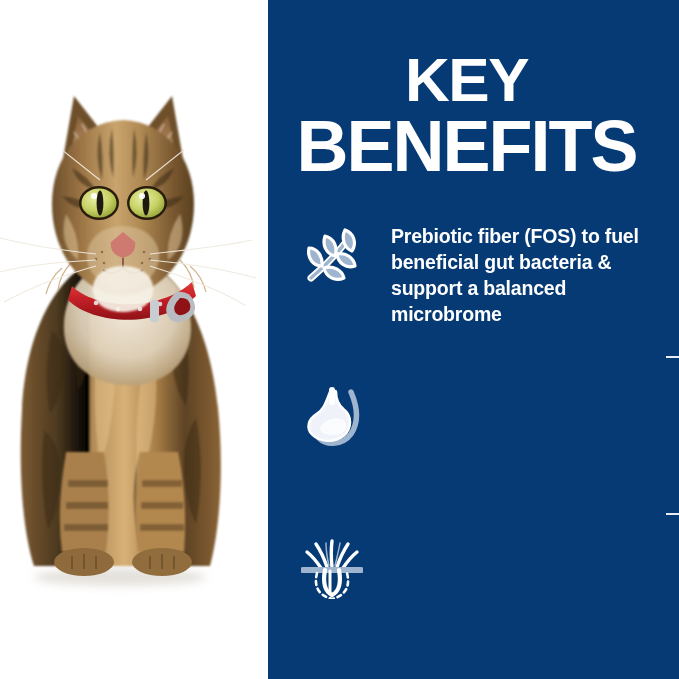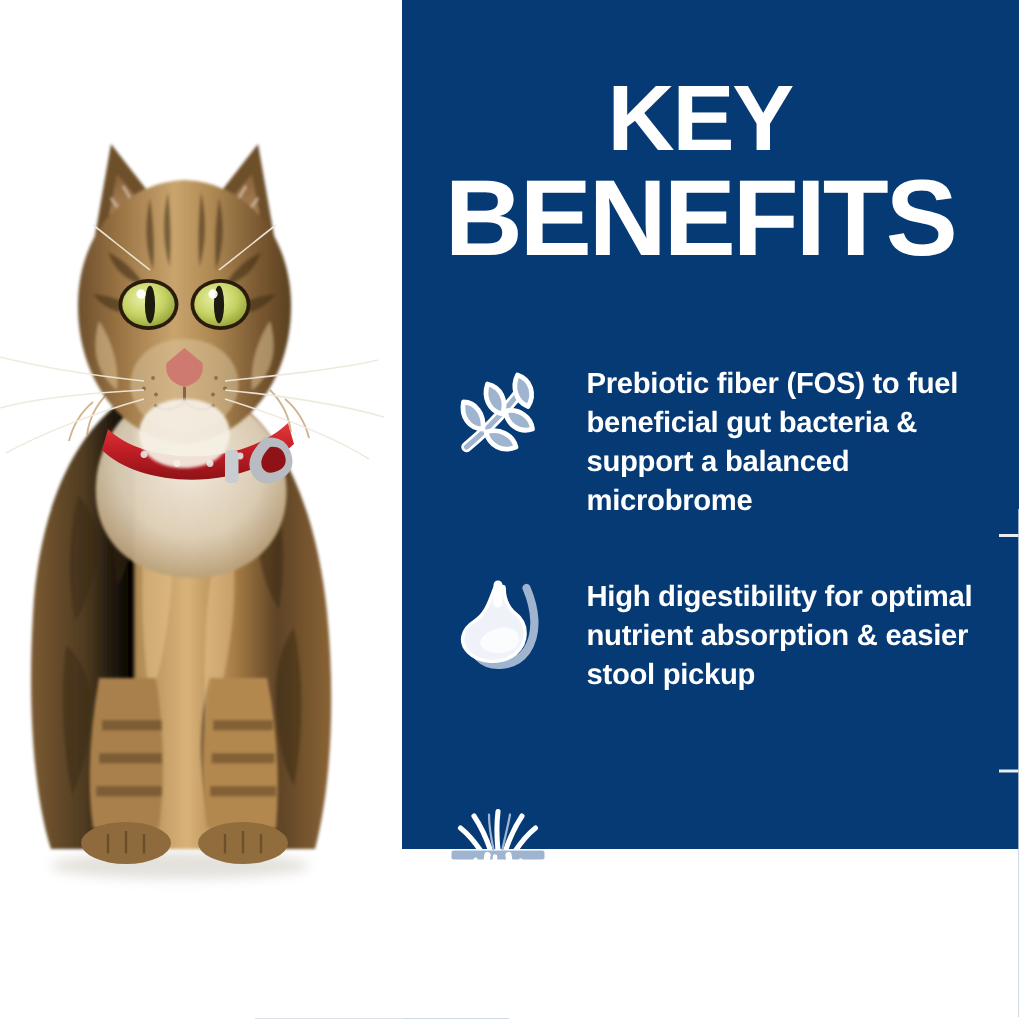--- a/index.html
+++ b/index.html
@@ -35,21 +35,21 @@
     left: 0;
     top: 0;
     width: 268px;
     height: 679px;
   }
 
   
   .benefits-panel {
     position: relative;
     width: 411px;
-    height: 566px;
+    height: 679px;
     background: #063a75;
     flex: 0 0 411px;
     box-sizing: border-box;
   }
   .panel-title {
     position: absolute;
     left: 10px;
     right: 24px;
     top: 50px;
     text-align: center;
@@ -304,21 +304,21 @@
     </div>
   </div>
 
   <div class="benefits-panel">
 
     <div class="panel-title">
       <span class="t-line l1">KEY</span>
       <span class="t-line l2">BENEFITS</span>
     </div>
 
-    <div class="benefit-row" style="left:33px; top:244px;">
+    <div class="benefit-row" style="left:33px; top:224px;">
       <div class="benefit-icon">
         <svg width="62" height="62" viewBox="0 0 62 62">
           <g>
 
             <path d="M10 54 C 22 44, 36 30, 48 14" stroke="#ffffff" stroke-width="7" fill="none" stroke-linecap="round"></path>
             <path d="M10 54 C 22 44, 36 30, 48 14" stroke="#9fb4cf" stroke-width="3.4" fill="none" stroke-linecap="round"></path>
 
             <g>
               <path d="M8 24 C 16 24, 22 32, 21 42 C 12 42, 6 34, 8 24 Z" fill="#9fb4cf" stroke="#ffffff" stroke-width="3.2" stroke-linejoin="round"></path>
               <path d="M24 12 C 33 14, 37 23, 34 32 C 25 30, 21 21, 24 12 Z" fill="#9fb4cf" stroke="#ffffff" stroke-width="3.2" stroke-linejoin="round"></path>
@@ -351,21 +351,20 @@
                    C 8 34, 6 42, 12 48
                    C 19 55, 33 56, 42 49
                    C 50 42, 50 30, 42 24
                    C 36 19, 34 13, 34 6" fill="#eef2f8" opacity="0.9"></path>
 
           <path d="M28 34 C 36 30, 46 33, 45 41 C 44 49, 30 52, 22 47 C 16 43, 20 37, 28 34 Z" fill="#ffffff" opacity="0.75"></path>
 
           <path d="M31 4 L 31 16" stroke="#ffffff" stroke-width="6" fill="none" stroke-linecap="round"></path>
         </svg>
       </div>
-      <div class="benefit-text">High digestibility for optimal nutrient absorption &amp; easier stool pickup</div>
     </div>
 
     <div class="divider" style="top:513px;"></div>
 
     <div class="benefit-row" style="left:33px; top:537px;">
       <div class="benefit-icon">
         <svg width="62" height="62" viewBox="0 0 62 62">
 
           <g stroke="#ffffff" stroke-width="3.4" fill="none" stroke-linecap="round">
             <path d="M31 30 C 30 20, 30 12, 31 4"></path>

